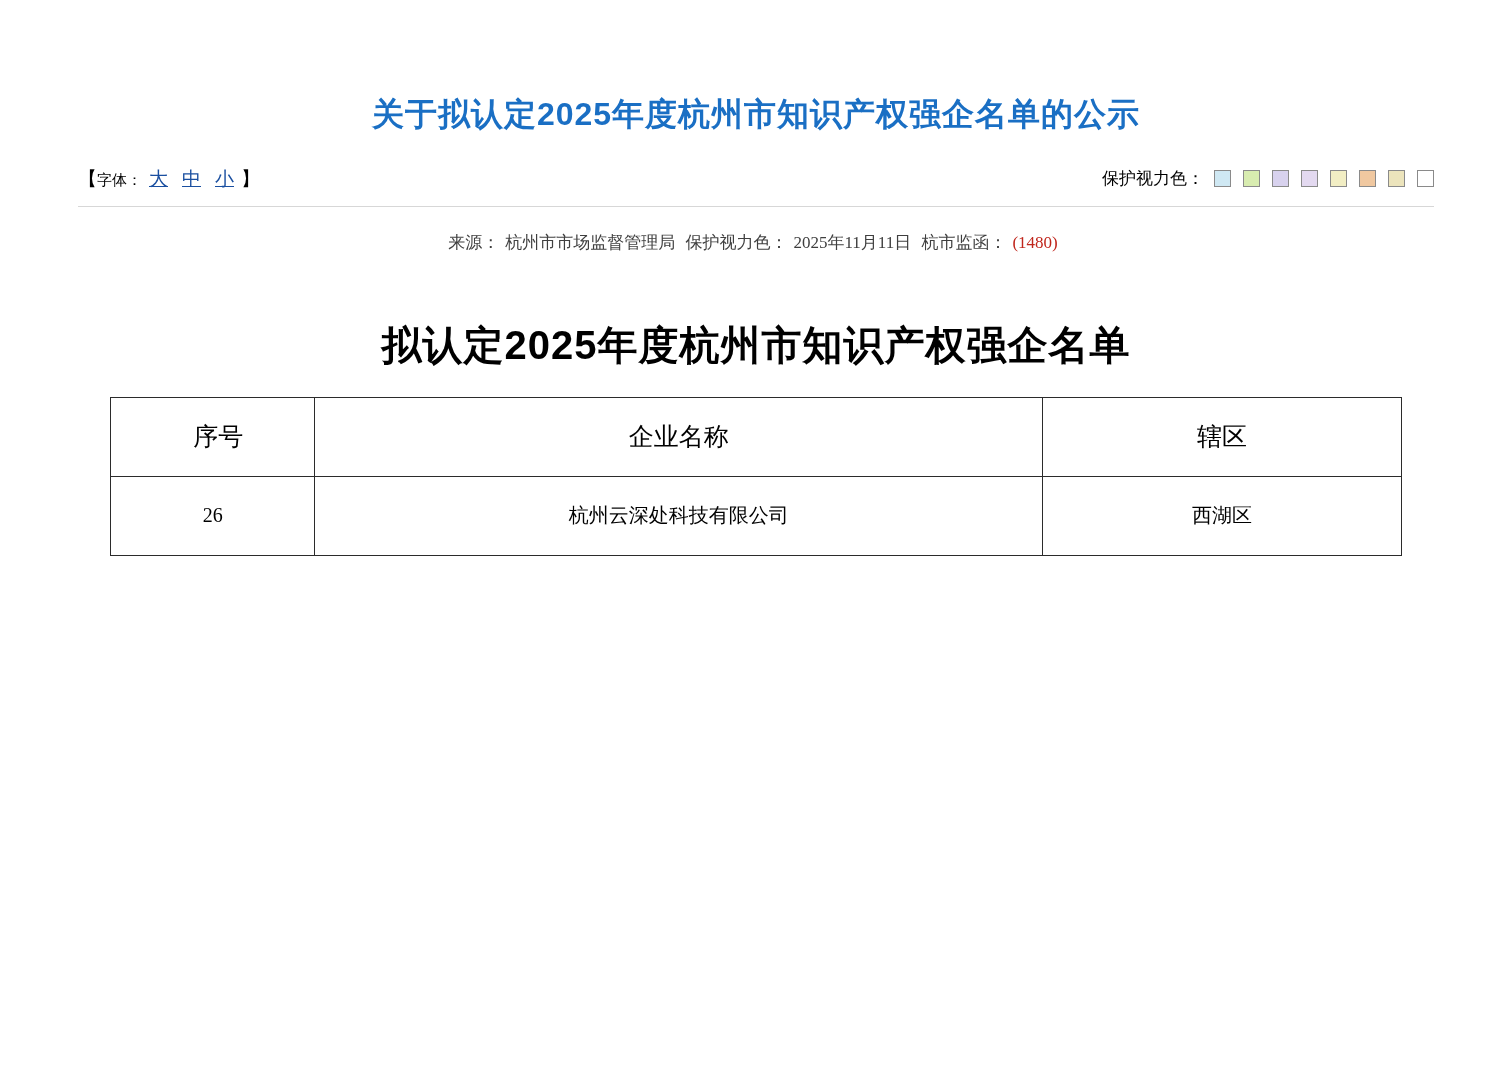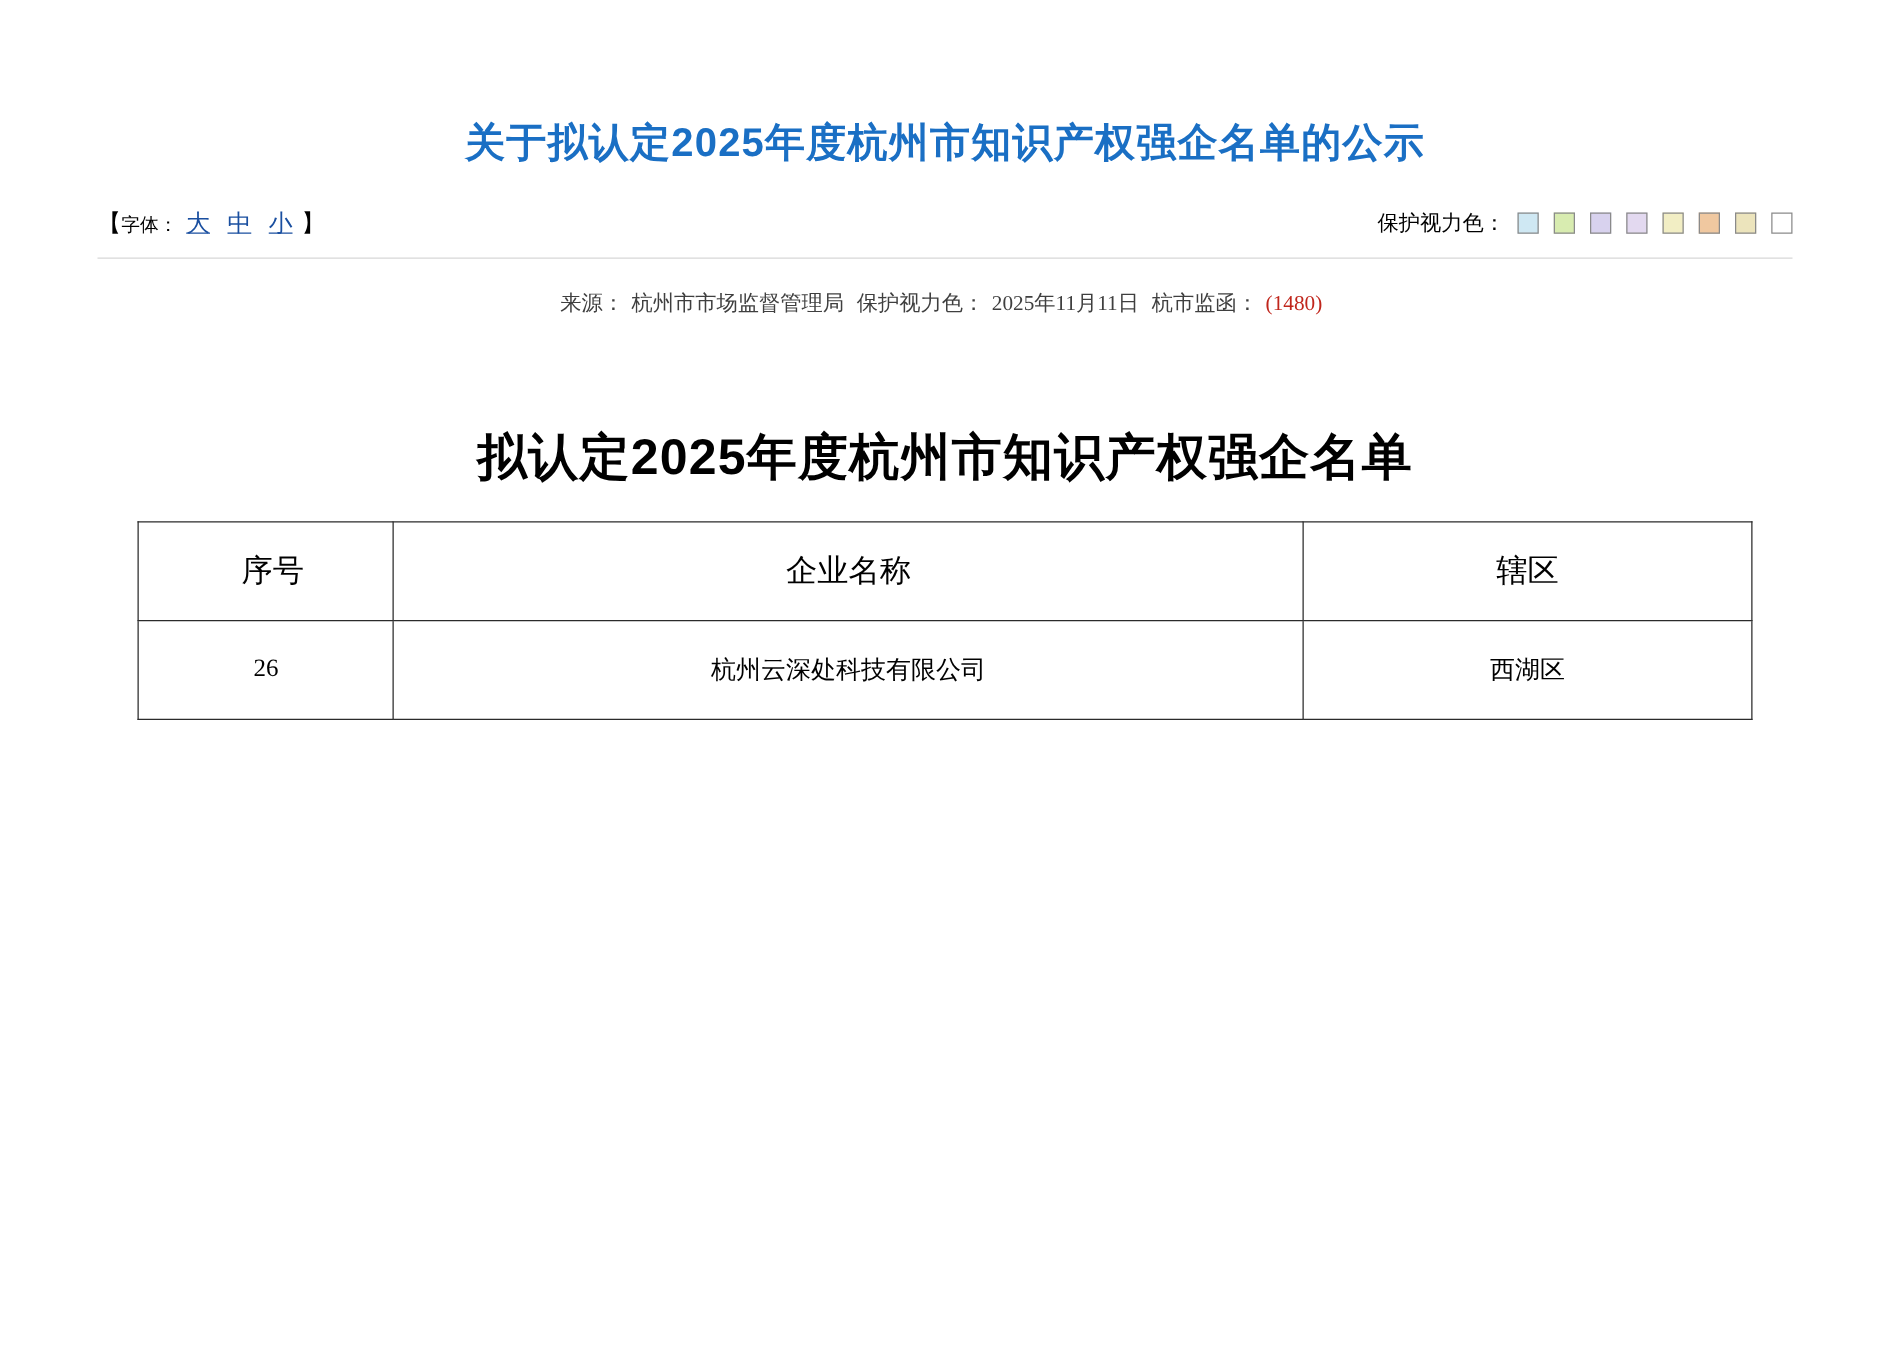--- a/index.html
+++ b/index.html
@@ -104,21 +104,21 @@
     line-height: 56px;
     text-align: justify;
     text-indent: 2em;
     font-family: "Liberation Serif", "DejaVu Serif", serif;
     color: #111;
   }
 
   
   .list-title {
     text-align: center;
-    margin-top: 84px;
+    margin-top: 64px;
     font-family: "Liberation Sans", "DejaVu Sans", sans-serif;
     font-weight: bold;
     font-size: 40px;
     letter-spacing: 1px;
     color: #000;
   }
 
   
   .tbl-wrap {
     margin: 24px 110px 0 110px;

